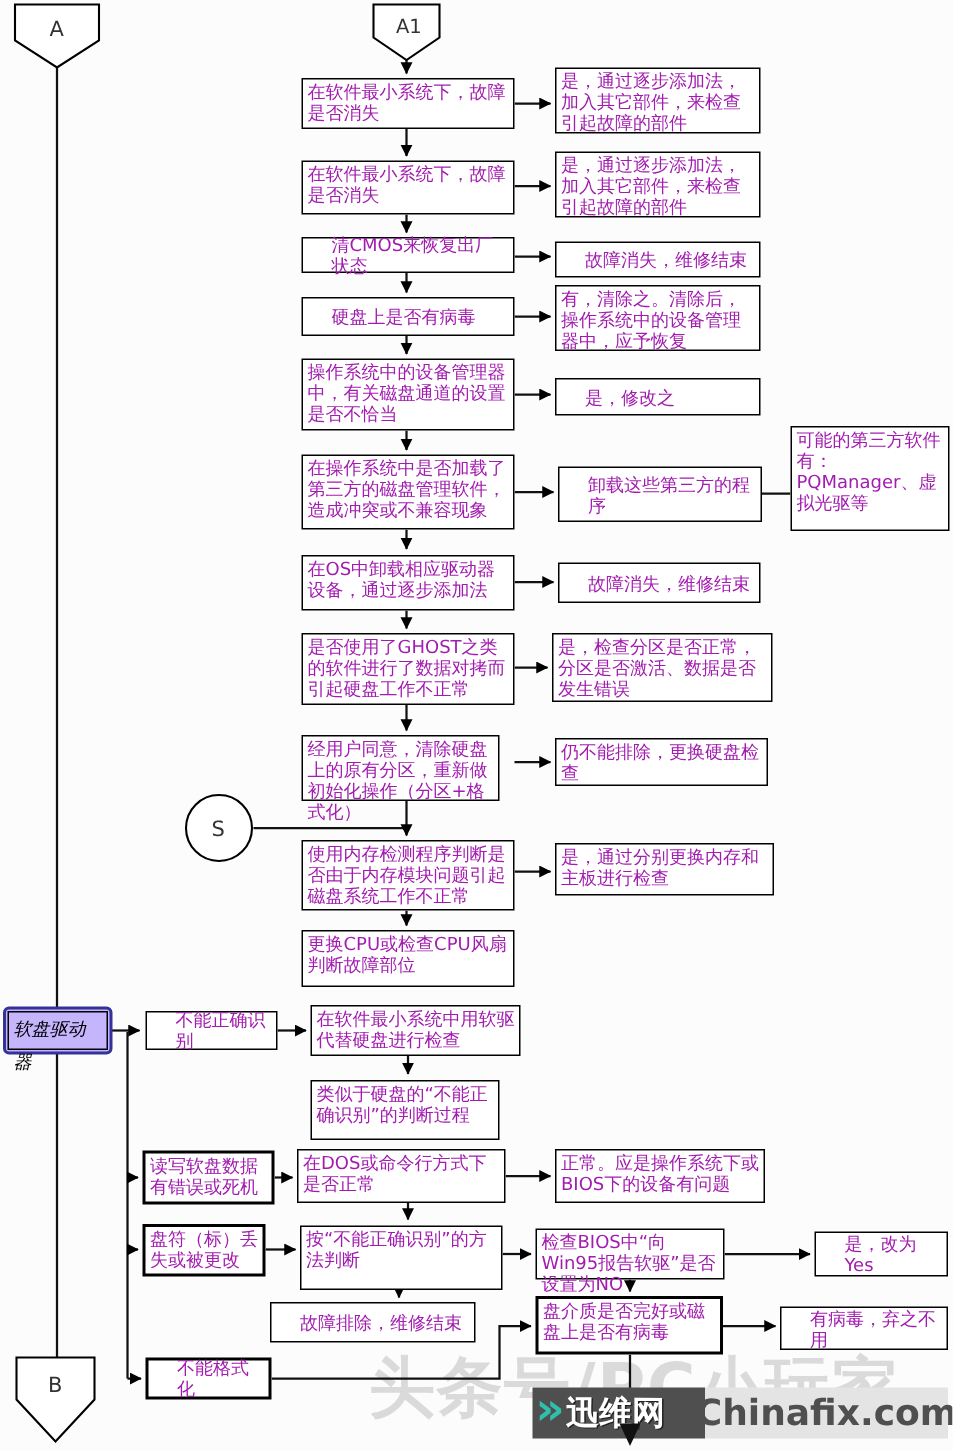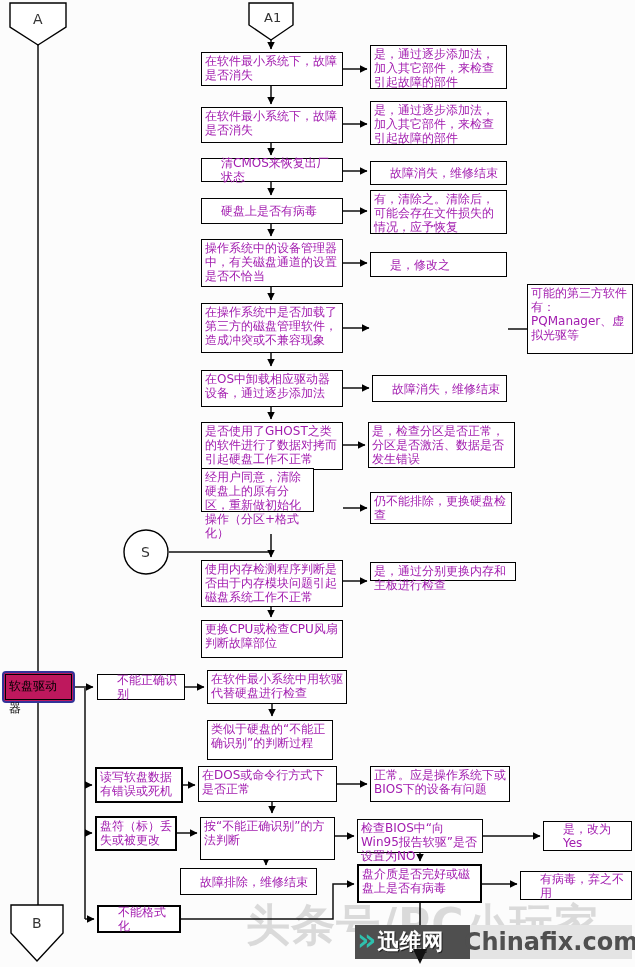--- a/index.html
+++ b/index.html
@@ -3,21 +3,21 @@
 <meta charset="utf-8">
 <style>
   html,body{margin:0;padding:0;}
   #stage{position:relative;width:635px;height:967px;background:#fcfcfc;overflow:hidden;
          font-family:"DejaVu Sans","Liberation Sans",sans-serif;}
   .node{position:absolute;box-sizing:border-box;background:#fff;border:1px solid #000;
         color:#a21caf;font-size:12px;line-height:14px;padding:1px 3px;z-index:3;}
   .b2{border-width:2px;}
   .vcenter{display:flex;align-items:center;padding-left:19px;}
   #floppy-outer{position:absolute;left:2px;top:671px;width:73px;height:32px;box-sizing:border-box;
-        border:2px solid #333399;border-radius:4px;background:#be185d;padding:1px;z-index:3;}
+        border:2px solid #333399;border-radius:4px;background:#c4b5fd;padding:1px;z-index:3;font-style:italic;}
   #floppy-inner{box-sizing:border-box;width:100%;height:100%;border:1px solid #000;
         font-size:12px;line-height:22px;padding:0 3px;}
   #wires{position:absolute;left:0;top:0;z-index:2;}
   #watermark{position:absolute;left:246px;top:896px;z-index:1;font-size:44px;font-weight:bold;
         color:#c0c0c0;opacity:.55;white-space:nowrap;letter-spacing:1px;}
   #logo-dark{position:absolute;left:355px;top:925px;width:115px;height:34px;background:#4f4f4f;
         z-index:4;display:flex;align-items:center;}
   #logo-chevron{color:#2fc0ad;font-size:30px;font-weight:bold;line-height:30px;margin:0 1px 4px 2px;}
   #logo-brand{color:#fff;font-size:22px;font-weight:bold;text-shadow:1px 1px 0 #222;}
   #logo-light{position:absolute;left:470px;top:925px;width:162px;height:34px;background:#e4e4e4;
@@ -102,39 +102,40 @@
   </svg>
 
   <div class="node" style="left:201px;top:52px;width:142px;height:34px">在软件最小系统下，故障是否消失</div>
   <div class="node" style="left:201px;top:107px;width:142px;height:36px">在软件最小系统下，故障是否消失</div>
   <div class="node vcenter" style="left:201px;top:158px;width:142px;height:24px">清CMOS来恢复出厂状态</div>
   <div class="node vcenter" style="left:201px;top:198px;width:142px;height:26px">硬盘上是否有病毒</div>
   <div class="node" style="left:201px;top:239px;width:142px;height:48px">操作系统中的设备管理器中，有关磁盘通道的设置是否不恰当</div>
   <div class="node" style="left:201px;top:303px;width:142px;height:50px">在操作系统中是否加载了第三方的磁盘管理软件，造成冲突或不兼容现象</div>
   <div class="node" style="left:201px;top:370px;width:142px;height:37px">在OS中卸载相应驱动器设备，通过逐步添加法</div>
   <div class="node" style="left:201px;top:422px;width:142px;height:48px">是否使用了GHOST之类的软件进行了数据对拷而引起硬盘工作不正常</div>
-  <div class="node" style="left:201px;top:468px;width:113px;height:44px">经用户同意，清除硬盘上的原有分区，重新做初始化操作（分区+格式化）</div>
+  <div class="node" style="left:201px;top:490px;width:132px;height:44px">经用户同意，清除硬盘上的原有分区，重新做初始化操作（分区+格式化）</div>
   <div class="node" style="left:201px;top:560px;width:142px;height:47px">使用内存检测程序判断是否由于内存模块问题引起磁盘系统工作不正常</div>
   <div class="node" style="left:201px;top:620px;width:142px;height:38px">更换CPU或检查CPU风扇判断故障部位</div>
   <div class="node" style="left:207px;top:670px;width:140px;height:34px">在软件最小系统中用软驱代替硬盘进行检查</div>
   <div class="node" style="left:207px;top:720px;width:126px;height:40px">类似于硬盘的“不能正确识别”的判断过程</div>
   <div class="node" style="left:198px;top:766px;width:139px;height:36px">在DOS或命令行方式下是否正常</div>
   <div class="node" style="left:200px;top:817px;width:135px;height:43px">按“不能正确识别”的方法判断</div>
   <div class="node vcenter" style="left:180px;top:868px;width:137px;height:27px">故障排除，维修结束</div>
 
   <div class="node" style="left:370px;top:45px;width:137px;height:44px">是，通过逐步添加法，加入其它部件，来检查引起故障的部件</div>
   <div class="node" style="left:370px;top:101px;width:137px;height:44px">是，通过逐步添加法，加入其它部件，来检查引起故障的部件</div>
   <div class="node vcenter" style="left:370px;top:161px;width:137px;height:24px">故障消失，维修结束</div>
-  <div class="node" style="left:370px;top:190px;width:137px;height:44px">有，清除之。清除后，可能会存在文件损失的情况，应予恢复</div>
+  <div class="node" style="left:370px;top:190px;width:137px;height:44px">有，清除之。清除后，操作系统中的设备管理器中，应予恢复</div>
   <div class="node vcenter" style="left:370px;top:252px;width:137px;height:25px">是，修改之</div>
+  <div class="node vcenter" style="left:372px;top:311px;width:136px;height:37px">卸载这些第三方的程序</div>
   <div class="node" style="left:527px;top:284px;width:106px;height:70px">可能的第三方软件有：PQManager、虚拟光驱等</div>
   <div class="node vcenter" style="left:372px;top:375px;width:135px;height:27px">故障消失，维修结束</div>
   <div class="node" style="left:370px;top:492px;width:142px;height:32px">仍不能排除，更换硬盘检查</div>
   <div class="node" style="left:368px;top:422px;width:147px;height:46px">是，检查分区是否正常，分区是否激活、数据是否发生错误</div>
-  <div class="node" style="left:370px;top:562px;width:146px;height:19px">是，通过分别更换内存和主板进行检查</div>
+  <div class="node" style="left:370px;top:562px;width:146px;height:35px">是，通过分别更换内存和主板进行检查</div>
   <div class="node" style="left:370px;top:766px;width:140px;height:36px">正常。应是操作系统下或BIOS下的设备有问题</div>
   <div class="node" style="left:357px;top:819px;width:126px;height:34px">检查BIOS中“向Win95报告软驱”是否设置为NO</div>
   <div class="node vcenter" style="left:543px;top:821px;width:89px;height:30px">是，改为Yes</div>
   <div class="node b2" style="left:357px;top:864px;width:125px;height:39px">盘介质是否完好或磁盘上是否有病毒</div>
   <div class="node vcenter" style="left:520px;top:871px;width:112px;height:29px">有病毒，弃之不用</div>
 
   <div id="floppy-outer">
     <div id="floppy-inner">软盘驱动器</div>
   </div>
   <div class="node vcenter" style="left:97px;top:674px;width:88px;height:26px">不能正确识别</div>

